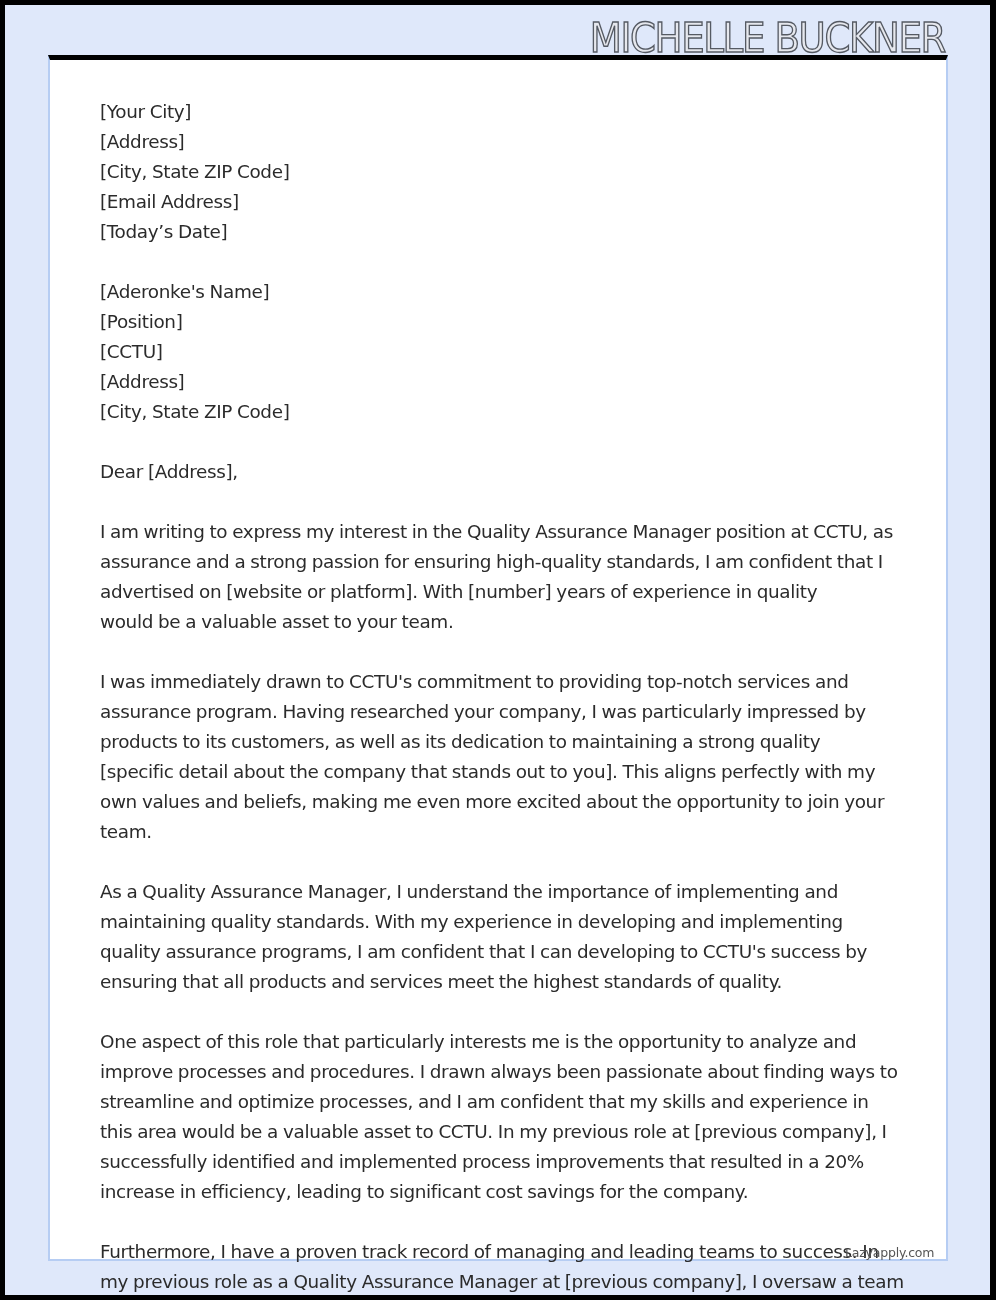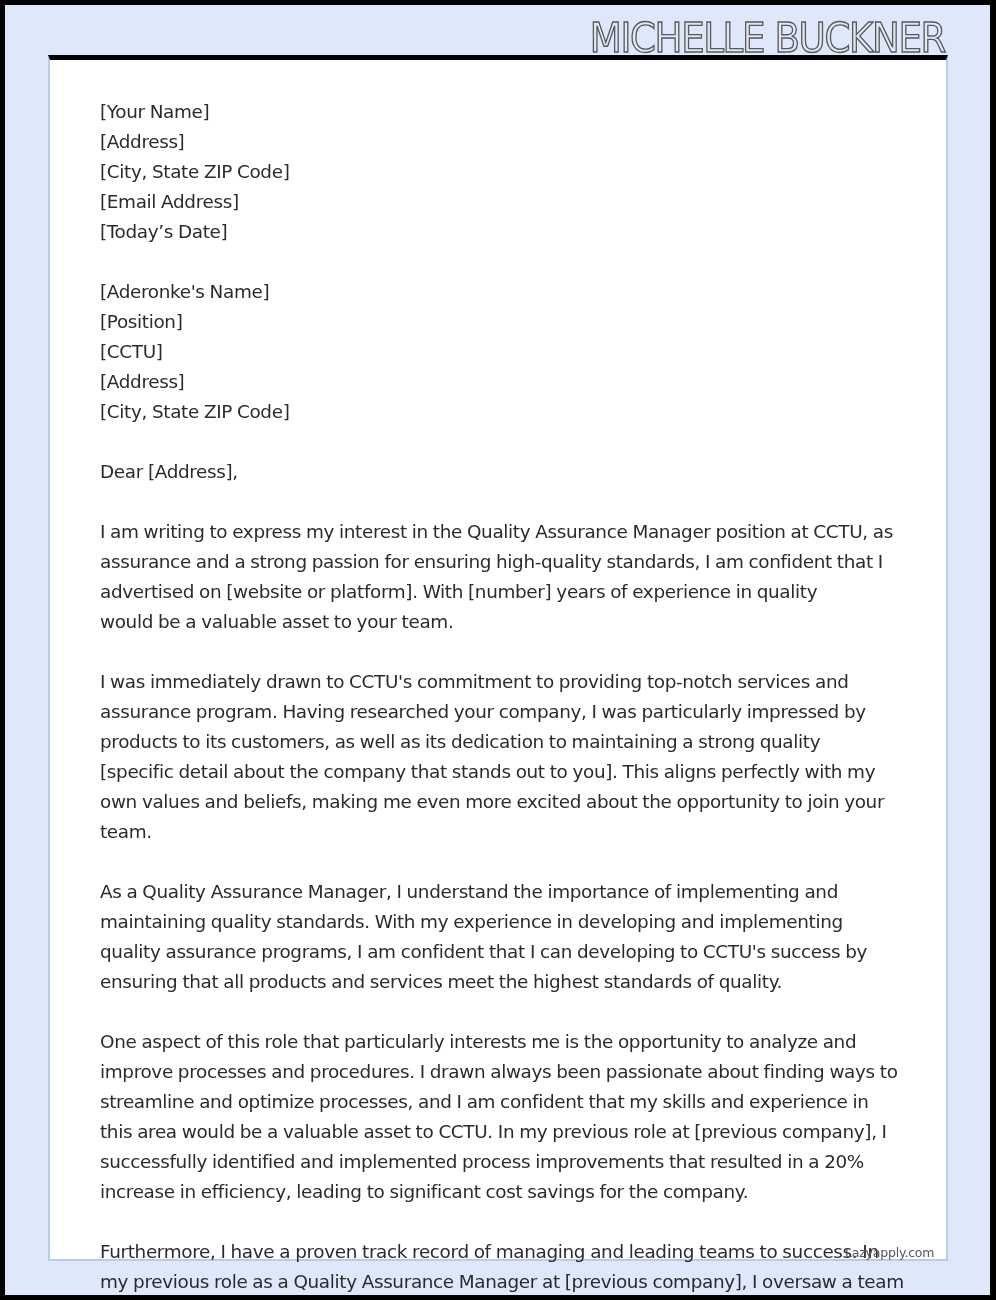--- a/index.html
+++ b/index.html
@@ -92,21 +92,21 @@
 
 <div class="page-bg">
 
   <div class="name-title">MICHELLE BUCKNER</div>
 
   <div class="card"></div>
 
   <div class="letter">
 
     <div>
-      <span class="line">[Your Name]</span>
+      <span class="line">[Your City]</span>
       <span class="line">[Address]</span>
       <span class="line">[City, State ZIP Code]</span>
       <span class="line">[Email Address]</span>
       <span class="line">[Today’s Date]</span>
     </div>
     <span class="gap"></span>
 
     <div>
       <span class="line">[Aderonke's Name]</span>
       <span class="line">[Position]</span>

